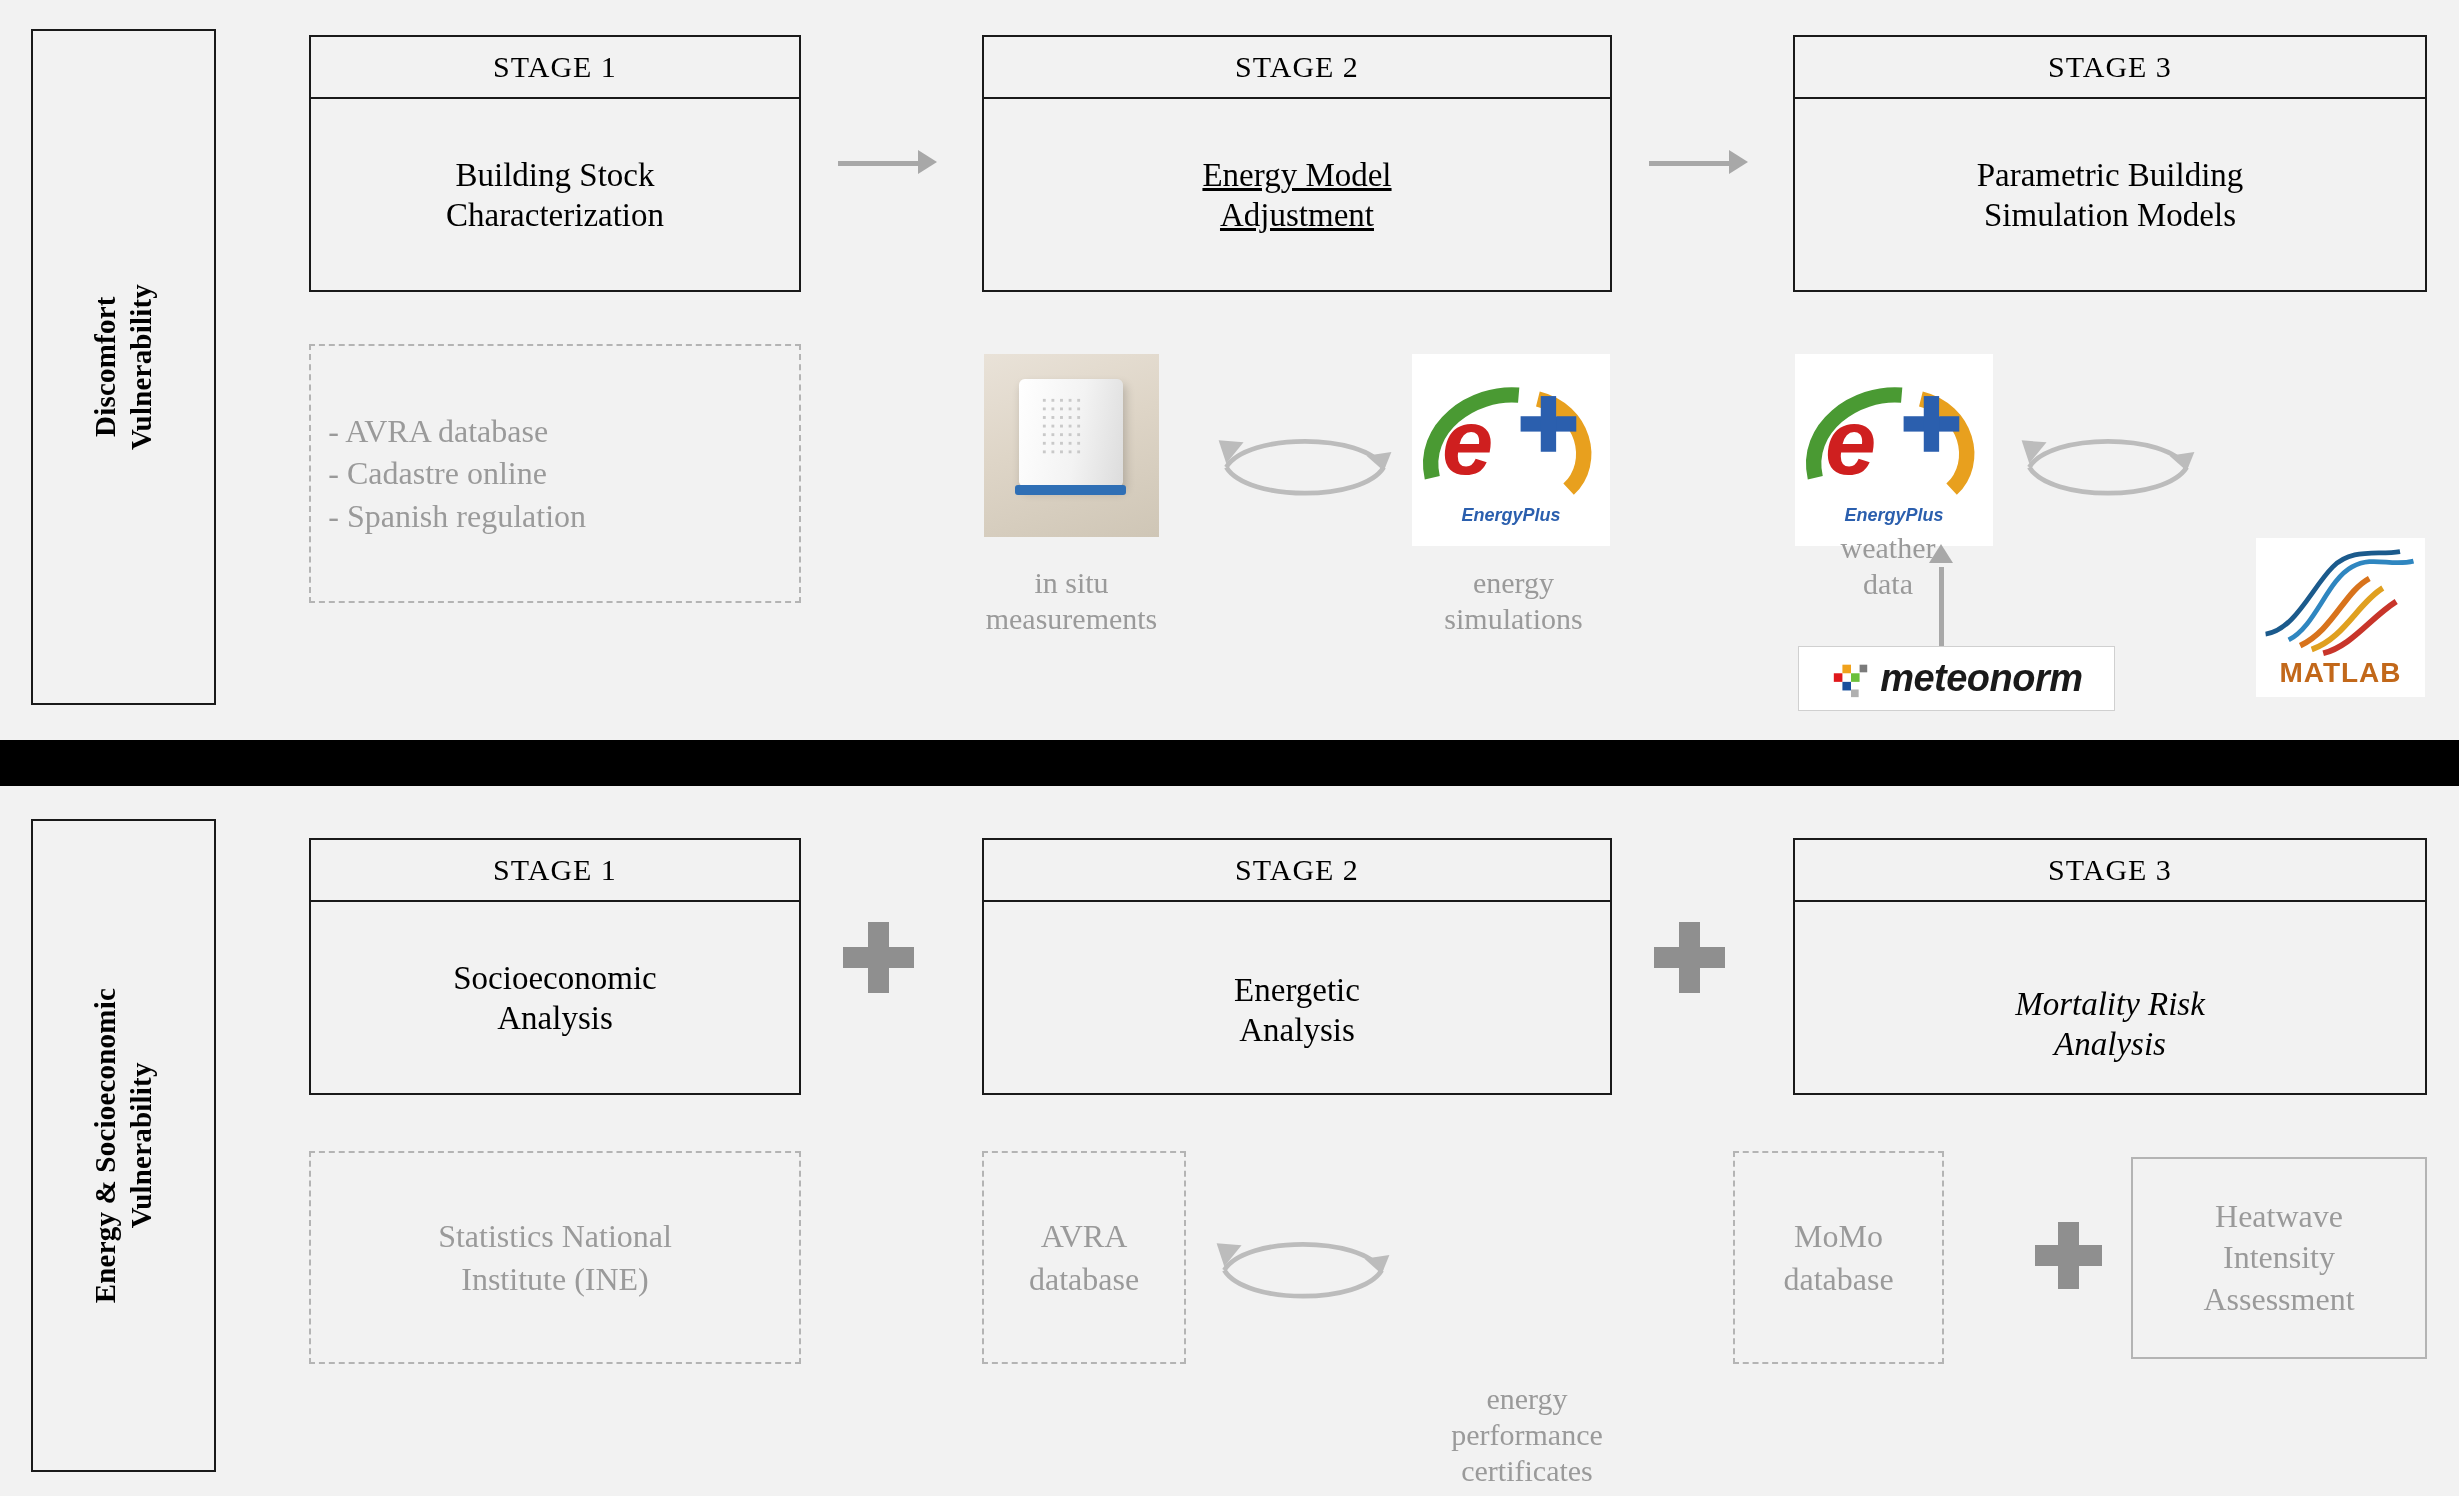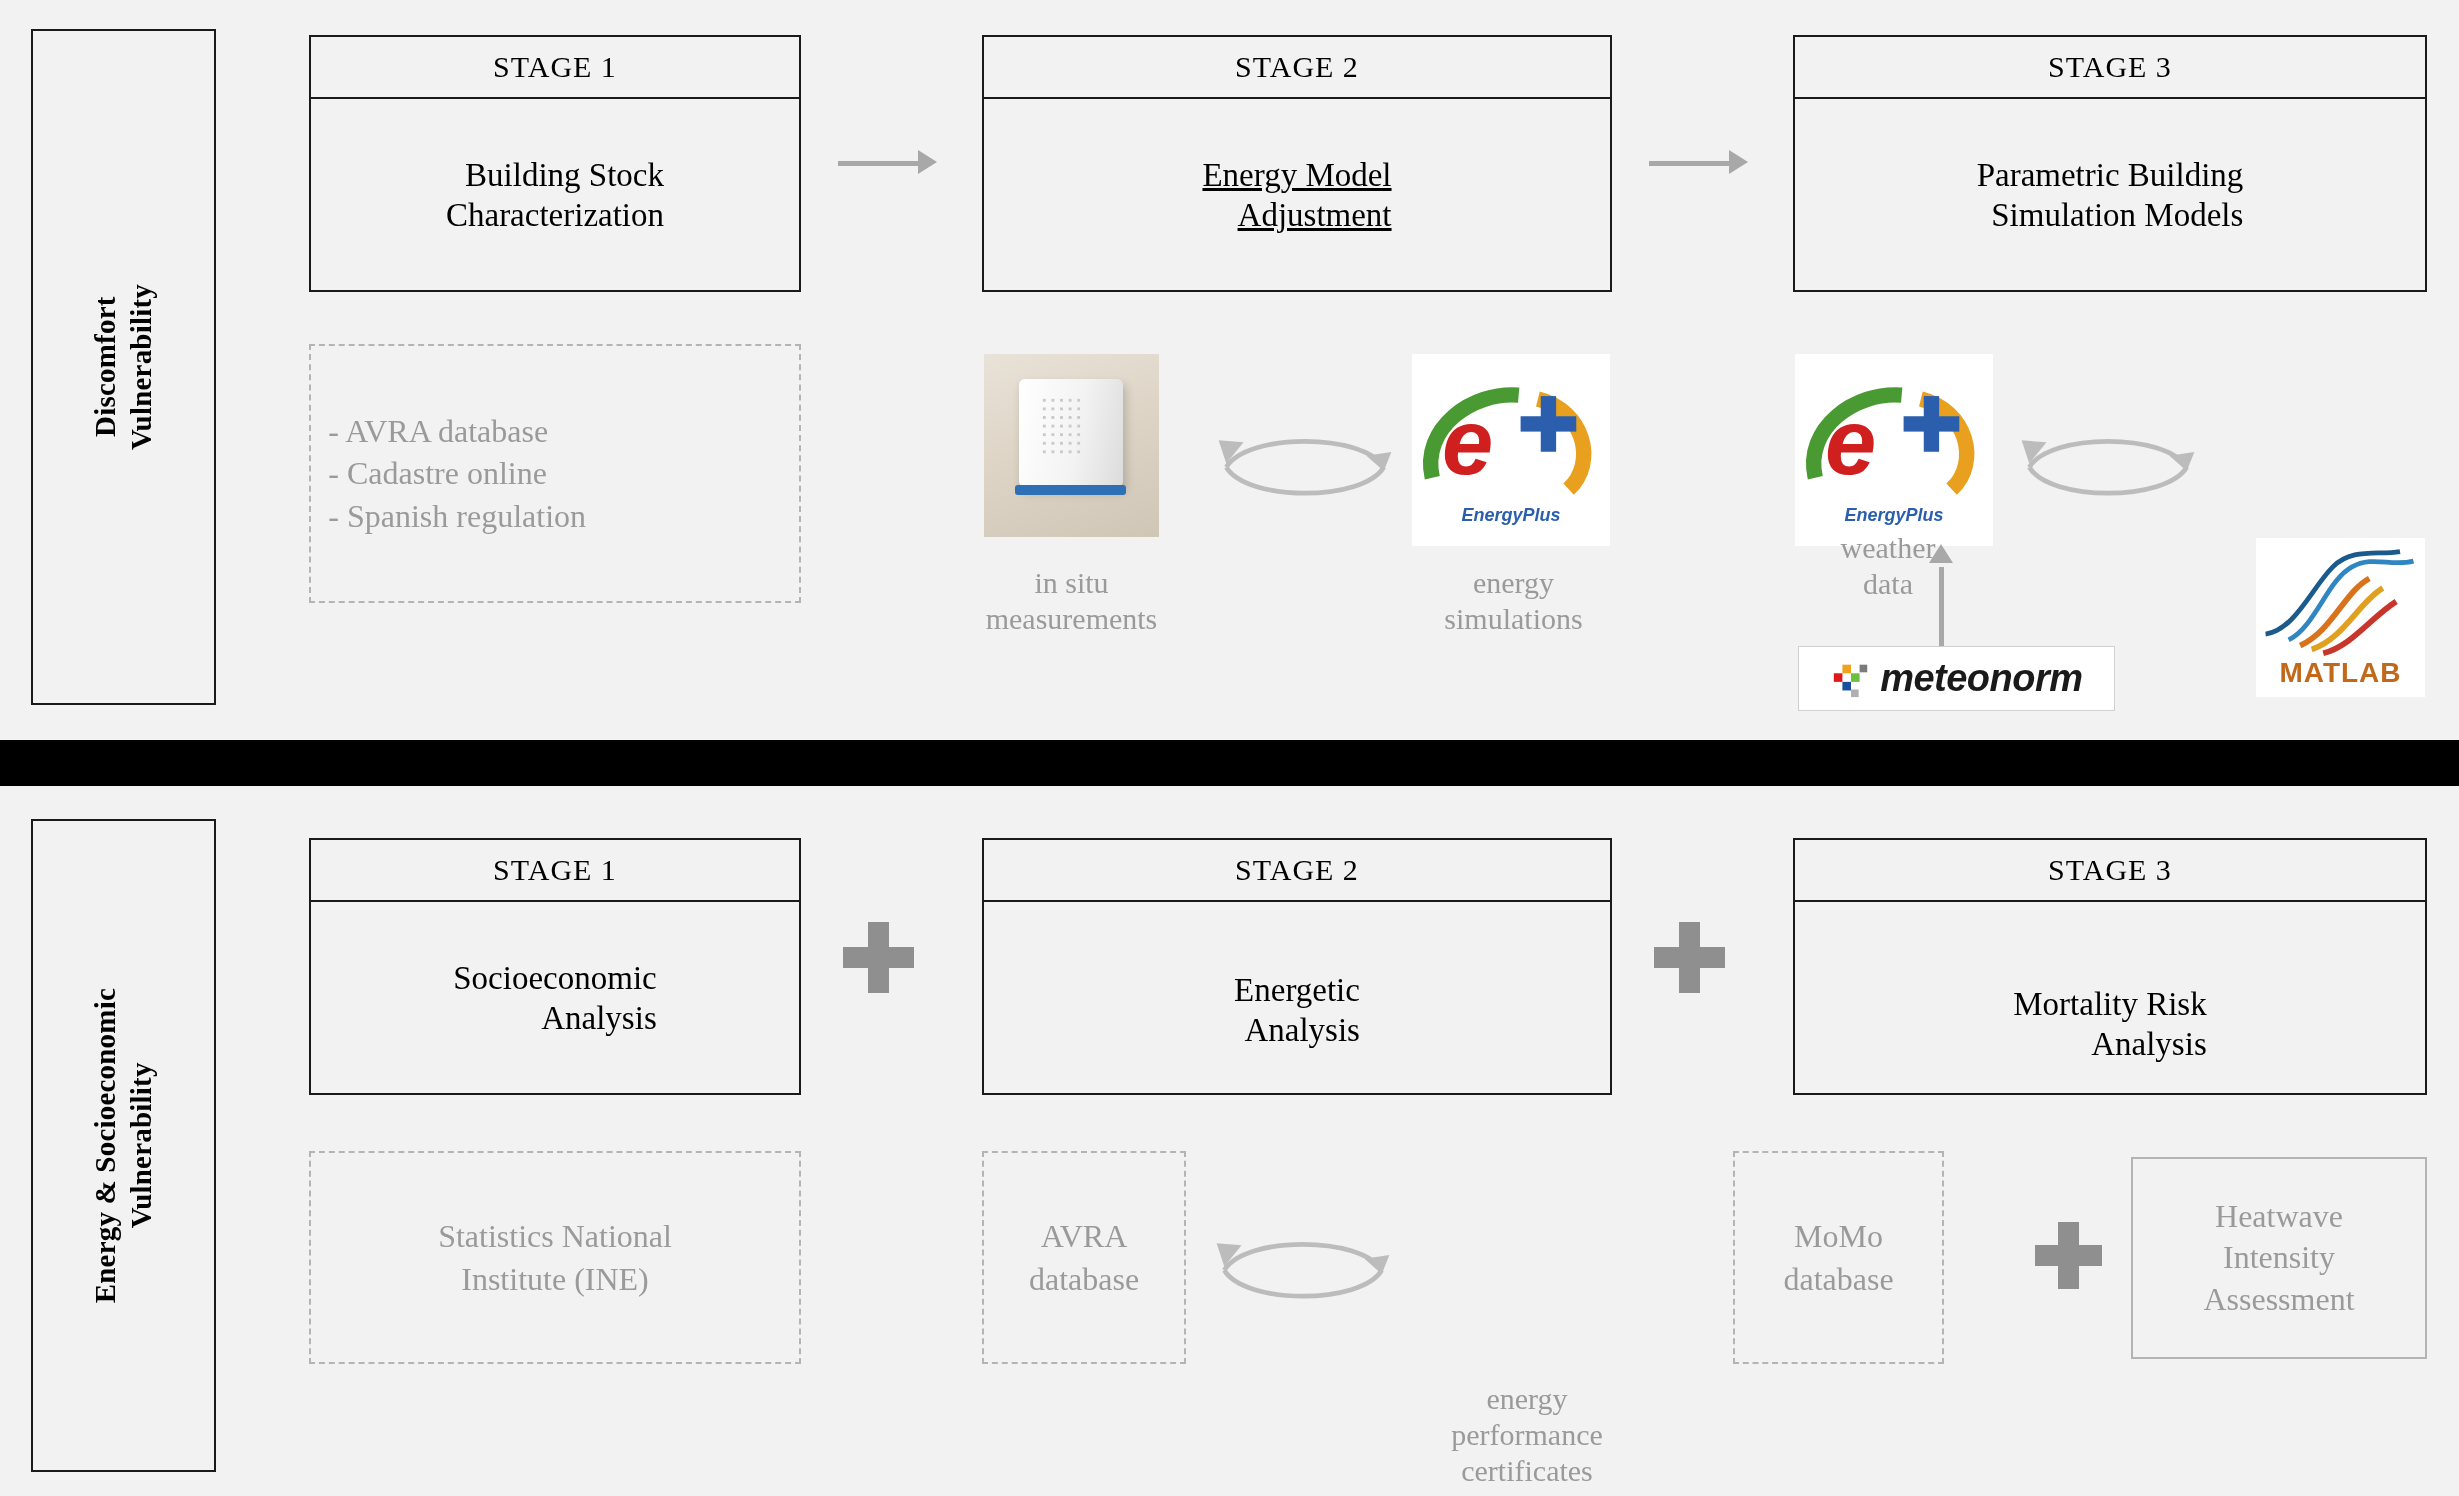--- a/index.html
+++ b/index.html
@@ -64,21 +64,21 @@
     font-weight: normal;
     font-size: 30px;
     letter-spacing: 1px;
     color: #000;
   }
   .stage-body {
     height: 109px;
     display: flex;
     align-items: center;
     justify-content: center;
-    text-align: right;
+    text-align: center;
     font-size: 33px;
     line-height: 1.22;
     color: #000;
     padding: 0 9.6px;
     box-sizing: border-box;
   }
   
   .dashed-box {
     position: absolute;
     border: 2.9px dashed #b4b4b4;
@@ -351,21 +351,21 @@
 Analysis</div>
   </div>
 
   <div style="position:absolute; left:1654px; top:922px; width:71px; height:71px;">
     <div style="position:absolute; left:0; top:25px; width:71px; height:21px; background:#8f8f8f;"></div>
     <div style="position:absolute; left:25px; top:0; width:21px; height:71px; background:#8f8f8f;"></div>
   </div>
 
   <div class="stage-box" style="left:1793px; top:838px; width:634px; height:257px;">
     <div class="stage-title">STAGE 3</div>
-    <div class="stage-body" style="white-space:pre-line; height:244px;">Mortality Risk
+    <div class="stage-body" style="white-space:pre-line; height:244px;font-style:italic;">Mortality Risk
 Analysis</div>
   </div>
 
   <div class="dashed-box center" style="left:309px; top:1151px; width:492px; height:213px; white-space:pre-line;">Statistics National
 Institute (INE)</div>
 
   <div class="dashed-box center" style="left:982px; top:1151px; width:204px; height:213px; white-space:pre-line;">AVRA
 database</div>
 
   <svg style="position:absolute; left:1207px; top:1199px;" width="192" height="106" viewBox="0 0 200 110">

